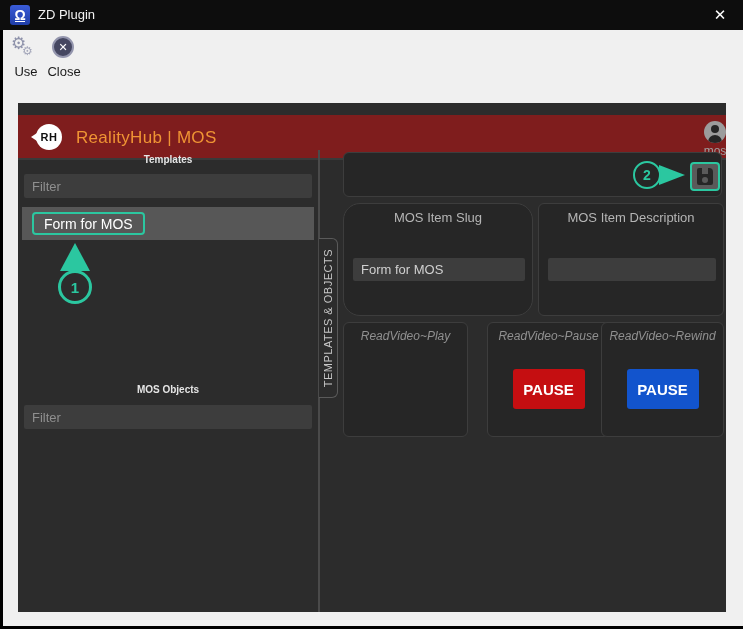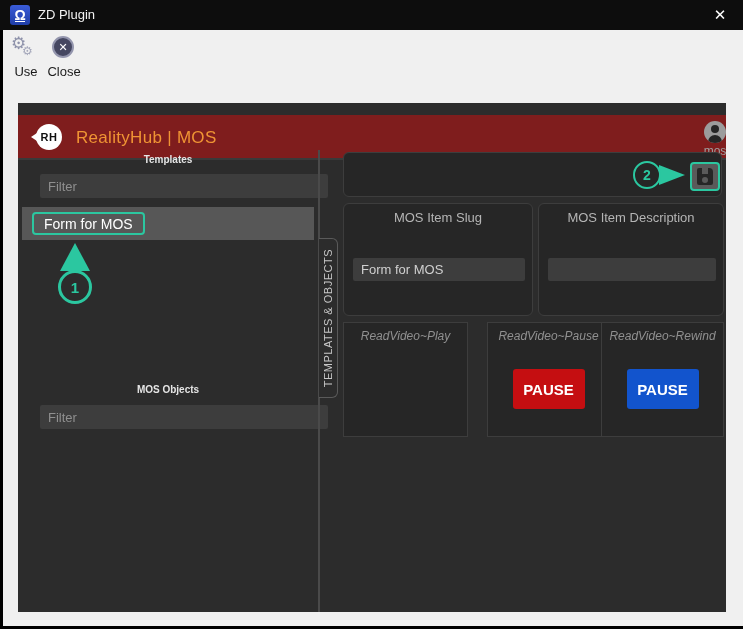--- a/index.html
+++ b/index.html
@@ -44,21 +44,21 @@
   .user-icon { position:absolute; left:686px; top:6px; width:22px; height:22px; border-radius:50%; background:#9c9c9c; overflow:hidden; }
   .user-icon .head { position:absolute; left:7px; top:4px; width:8px; height:8px; border-radius:50%; background:#262626; }
   .user-icon .body { position:absolute; left:4px; top:14px; width:14px; height:9px; border-radius:7px 7px 0 0; background:#262626; }
   .user-name { position:absolute; left:678px; top:29px; width:38px; text-align:center; font-size:12px; color:#9f9f9f; }
 
   
   .sidebar { position:absolute; left:0; top:47px; width:300px; height:462px; }
   .side-title { position:absolute; left:0; width:300px; text-align:center; font-size:10px; font-weight:600; color:#e5e5e5; }
   #templates-title { top:4px; }
   #objects-title { top:234px; }
-  .filter-input { position:absolute; left:22px; width:288px; height:22px; background:#3d3d3d; border:none; border-radius:2px;
+  .filter-input { position:absolute; left:6px; width:288px; height:22px; background:#3d3d3d; border:none; border-radius:2px;
     color:#cfcfcf; font-size:13px; padding:12px 8px; font-family:inherit; }
   .filter-input::placeholder { color:#8f8f8f; }
   #filter-templates { top:24px; }
   #filter-objects { top:255px; }
   .template-row { position:absolute; left:4px; top:57px; width:292px; height:33px; background:#575757; cursor:default; }
   .template-chip { position:absolute; left:10px; top:5px; height:23px; line-height:20px; padding:0 10px;
     border:2px solid #2bc7a0; border-radius:4px; color:#fff; font-size:14px; }
 
   
   .ann-circle { position:absolute; border:3px solid #2bc7a0; border-radius:50%; color:#2bc7a0;
@@ -79,29 +79,29 @@
 
   
   .rbox { position:absolute; background:#262626; border:1px solid #3d3d3d; border-radius:6px; }
   #right-toolbar { left:325px; top:49px; width:379px; height:45px; }
   .save-btn { position:absolute; left:672px; top:59px; width:30px; height:29px; background:#5a5a5a;
     border:2px solid #2bc7a0; border-radius:4px; cursor:default; }
   .floppy { position:absolute; left:5px; top:4px; width:16px; height:17px; background:#262626; border-radius:2px 4px 2px 2px; }
   .floppy .slot { position:absolute; left:5px; top:0; width:6px; height:6px; background:#5a5a5a; }
   .floppy .disc { position:absolute; left:5px; top:9px; width:6px; height:6px; border-radius:50%; background:#5a5a5a; }
 
-  #slug-panel { left:325px; top:100px; width:190px; height:113px; }
+  #slug-panel { left:325px; top:100px; width:190px; height:113px;border-radius:17px; }
   #desc-panel { left:520px; top:100px; width:186px; height:113px; }
   .rbox-title { position:absolute; top:6px; left:0; width:100%; text-align:center; font-size:13px; color:#b5b5b5; }
   .rbox-input { position:absolute; left:9px; top:54px; height:23px; background:#3d3d3d; border:none; border-radius:2px;
     color:#d0d0d0; font-size:13px; padding:0 8px; font-family:inherit; }
   #slug-input { width:172px; }
   #desc-input { width:168px; }
 
-  .action-panel { position:absolute; top:219px; height:115px; background:#262626; border:1px solid #3d3d3d; border-radius:0; }
+  .action-panel { position:absolute; top:219px; height:115px; background:#262626; border:1px solid #3d3d3d; border-radius:6px; }
   #action-0 { left:325px; width:125px; }
   #action-1 { left:469px; width:123px; }
   #action-2 { left:583px; width:123px; }
   .action-name { position:absolute; top:6px; left:0; width:100%; text-align:center; font-size:12px; font-style:italic; color:#909090; }
   .action-btn { position:absolute; top:46px; left:50%; transform:translateX(-50%); width:72px; height:40px;
     border:none; border-radius:3px; color:#fff; font-size:15px; font-weight:bold; font-family:inherit; cursor:default; }
 </style>
 </head>
 <body>
 

